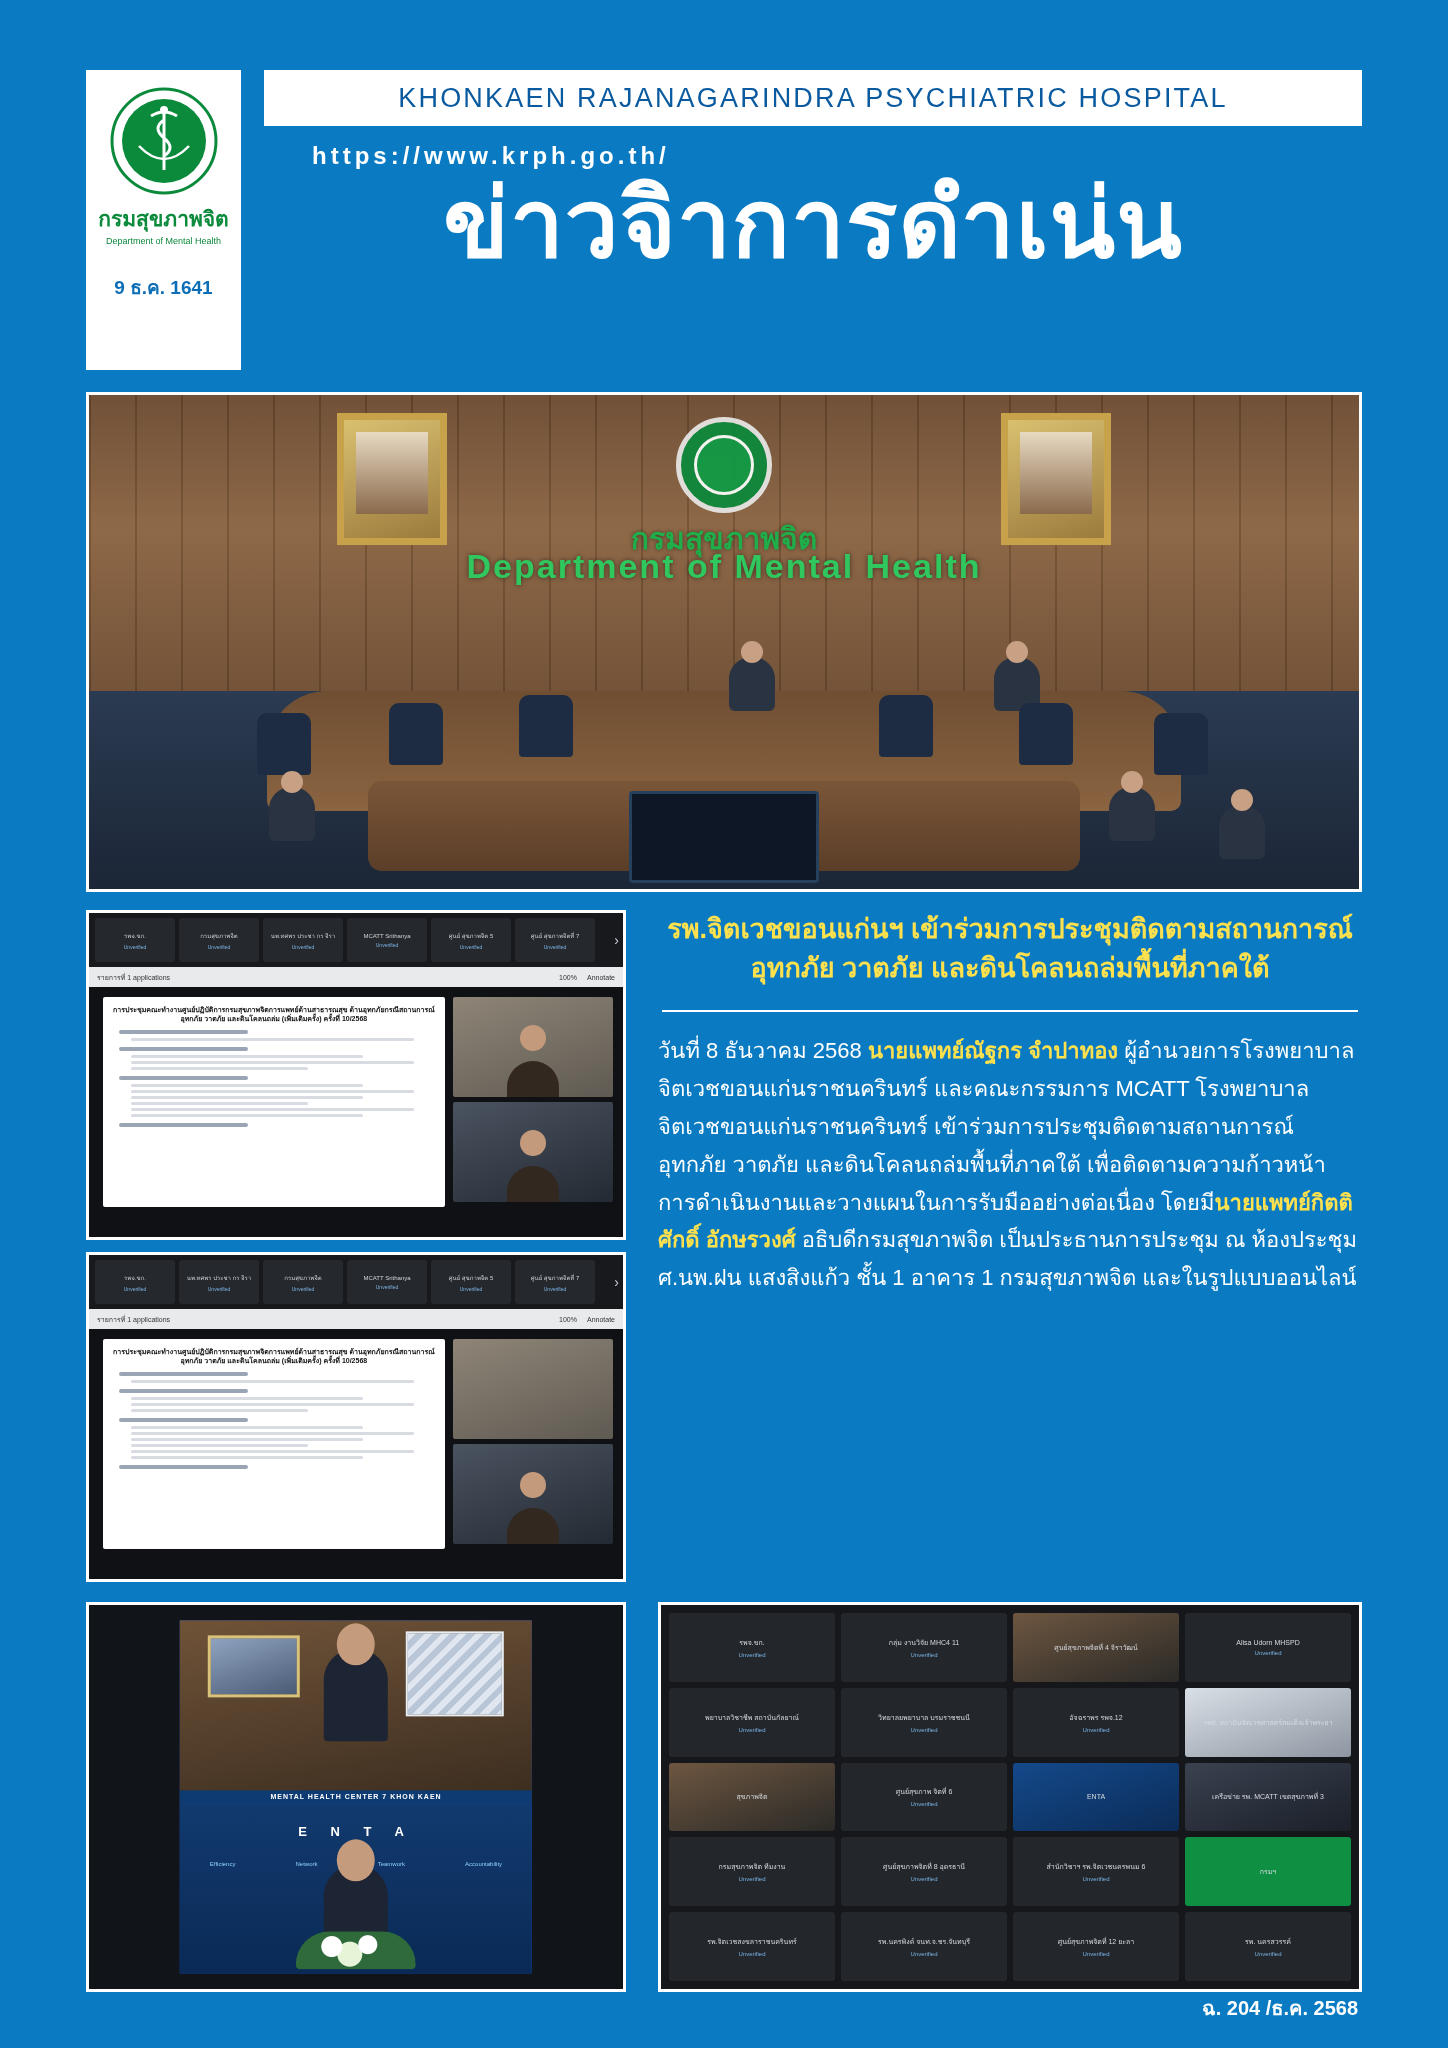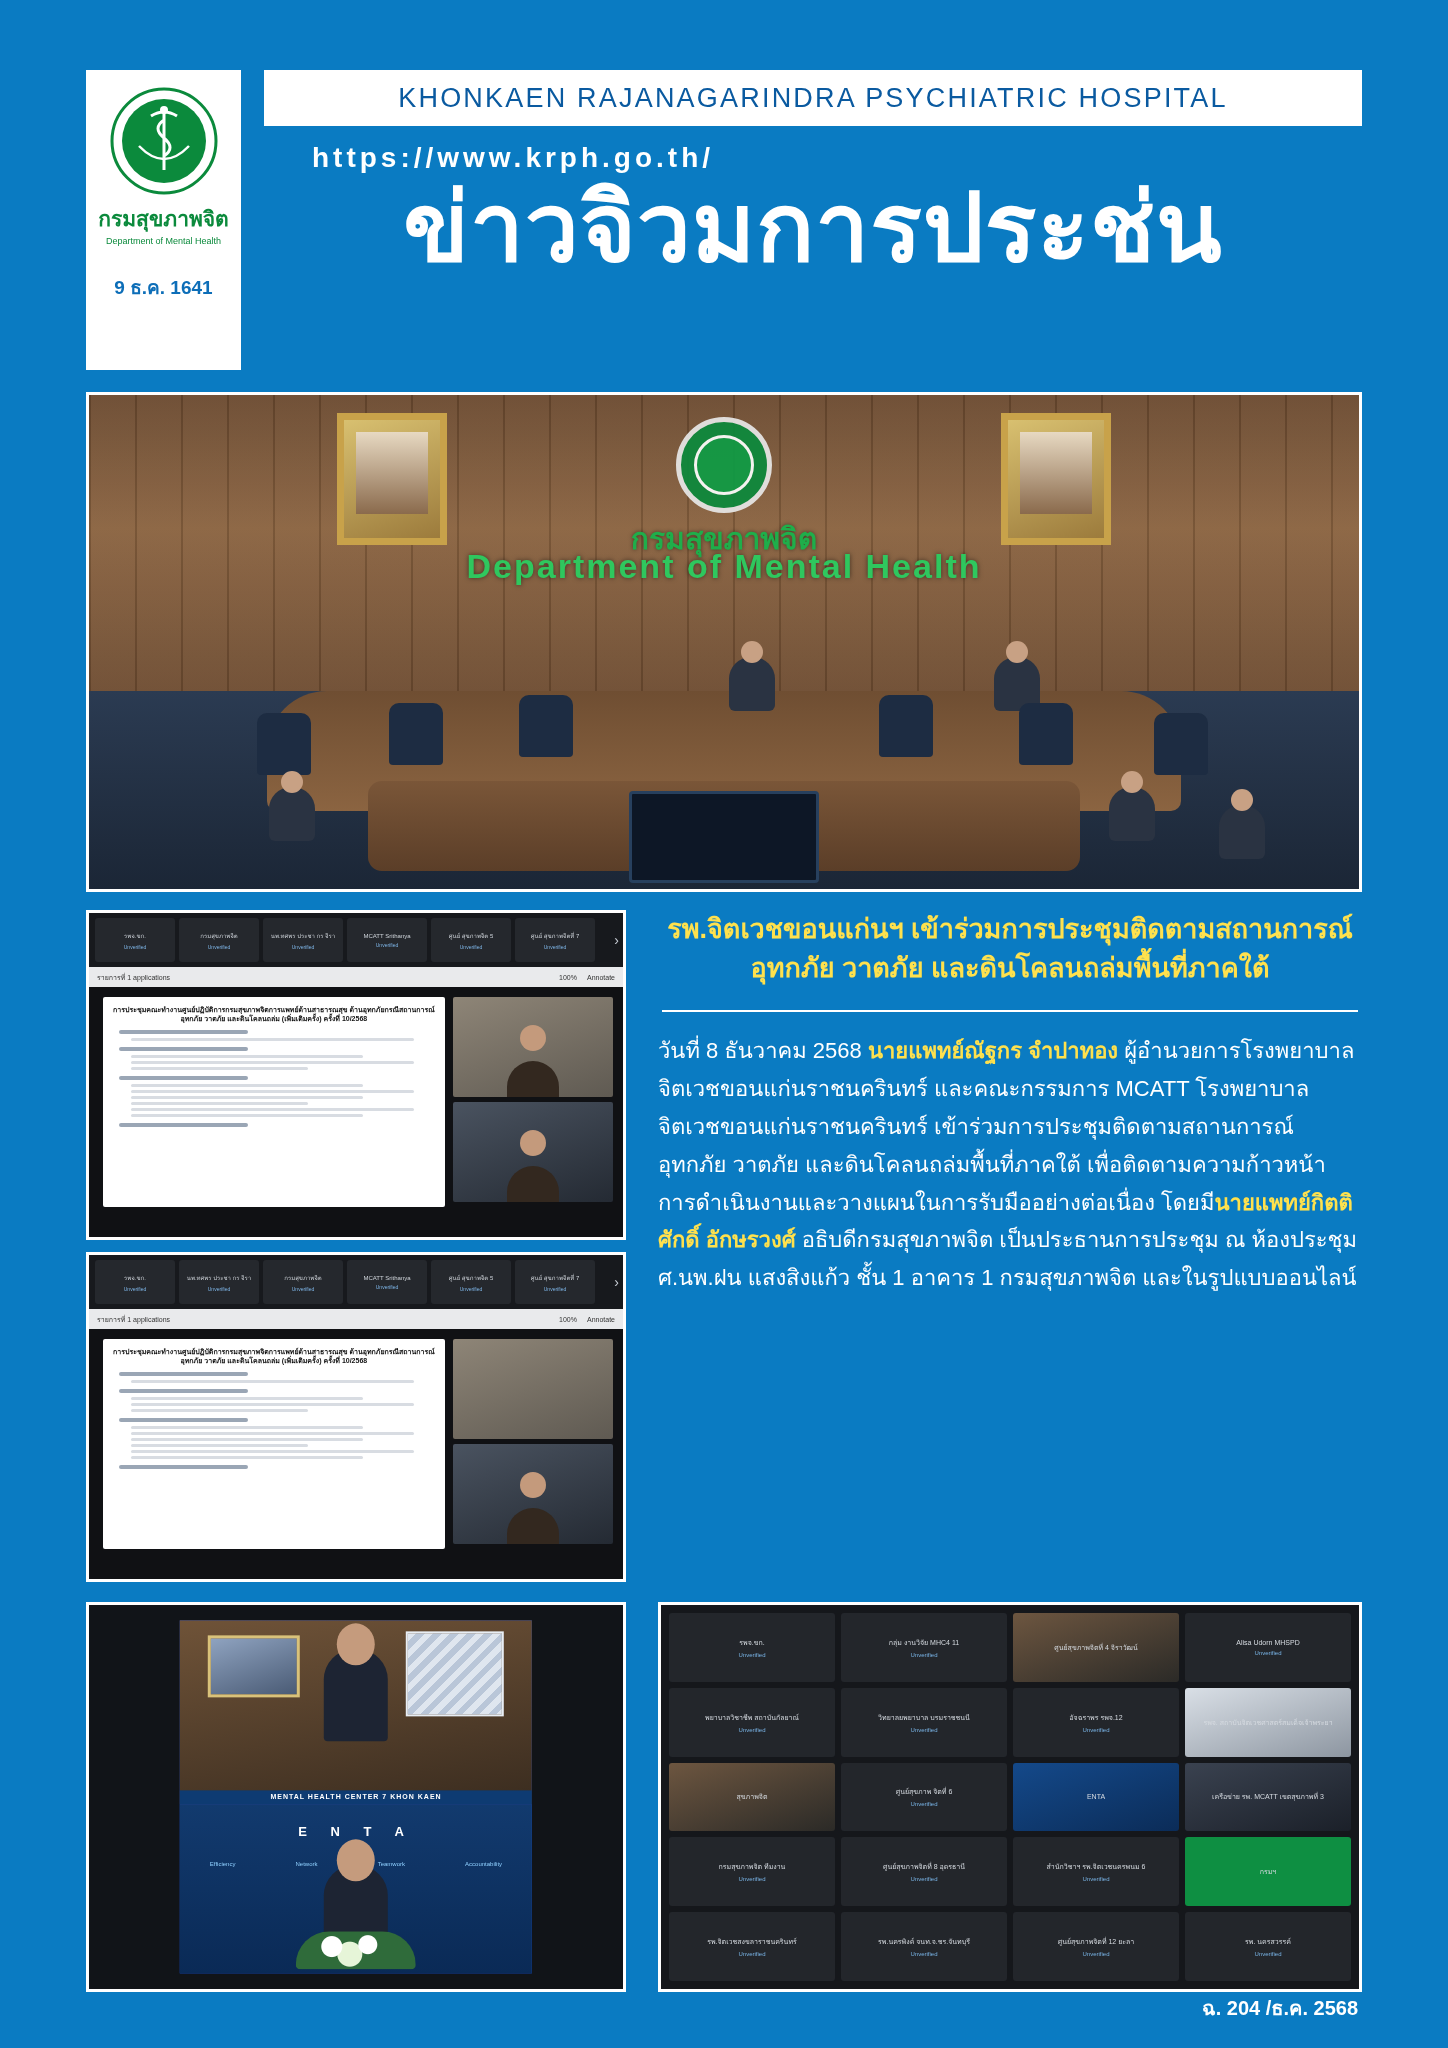--- a/index.html
+++ b/index.html
@@ -71,21 +71,21 @@
   .eng-title {
     font-size: 27px;
     font-weight: normal;
     color: #0a5aa0;
     letter-spacing: 2.2px;
     white-space: nowrap;
   }
   .url {
     margin-top: 16px;
     margin-left: 48px;
-    font-size: 28px;
+    font-size: 24px;
     font-weight: bold;
     color: #ffffff;
     letter-spacing: 4px;
   }
   .thai-title {
     margin-top: 6px;
     font-size: 96px;
     line-height: 1.0;
     font-weight: bold;
     color: #ffffff;
@@ -387,21 +387,21 @@
       <div class="logo-th">กรมสุขภาพจิต</div>
       <div class="logo-en">Department of Mental Health</div>
       <div class="logo-date">9 ธ.ค. 1641</div>
     </div>
 
     <div class="title-wrap">
       <div class="eng-title-bar">
         <div class="eng-title">KHONKAEN  RAJANAGARINDRA  PSYCHIATRIC  HOSPITAL</div>
       </div>
       <div class="url">https://www.krph.go.th/</div>
-      <div class="thai-title">ข่าวจิวมการประช่น</div>
+      <div class="thai-title">ข่าวจิาการดำเน่น</div>
     </div>
   </div>
 
   <div class="hero">
     <div class="hero-wall"></div>
     <div class="hero-panel-lines"></div>
     <div class="hero-seal">
         <div class="hero-seal-inner"></div>
       </div>
     <div class="hero-portrait left">

